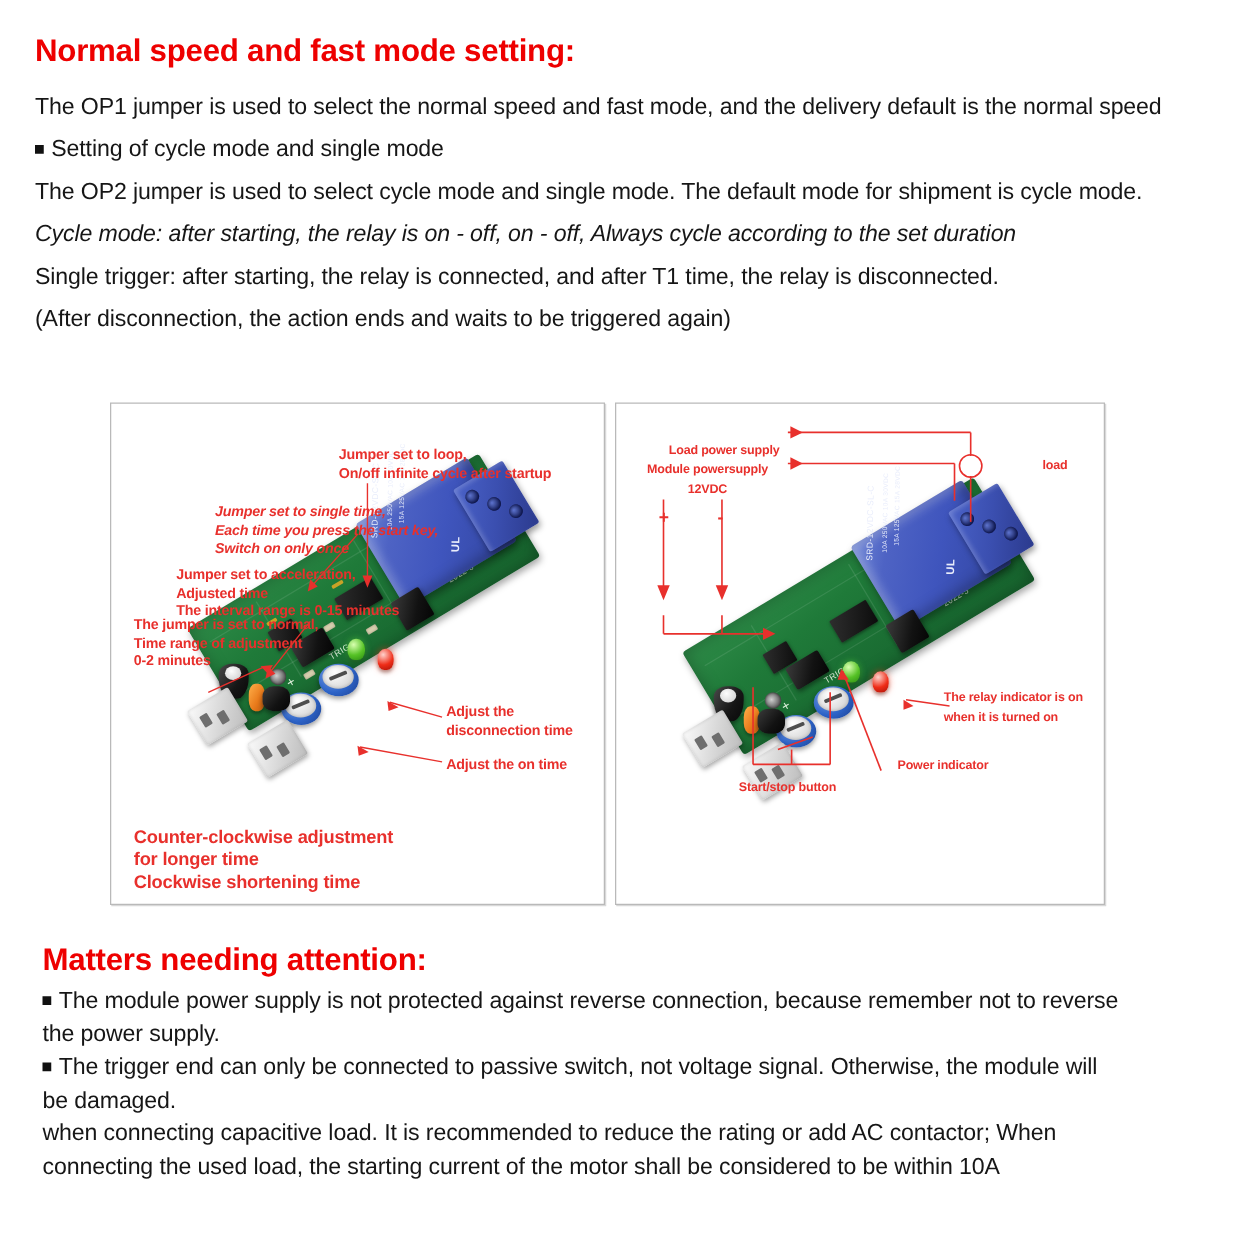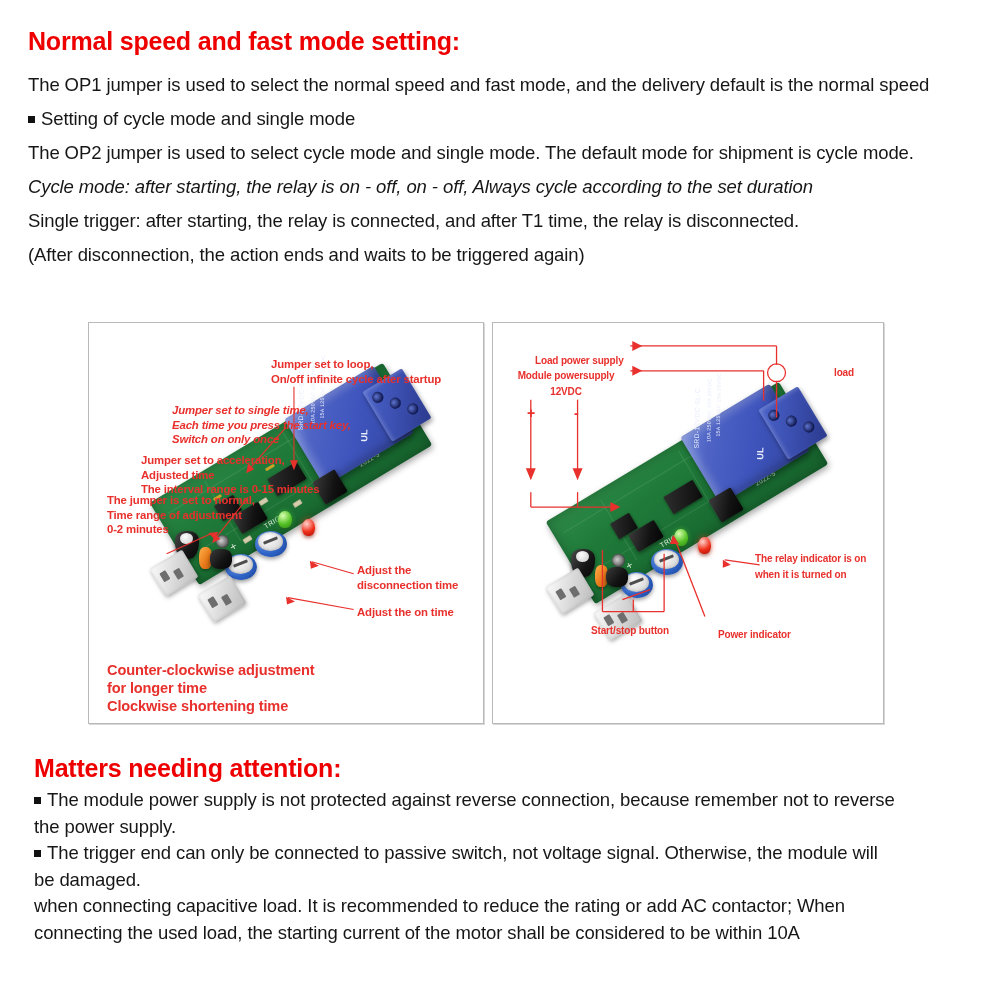--- a/index.html
+++ b/index.html
@@ -416,21 +416,21 @@
     </svg>
 
     <div class="anno med" style="left:42px; top:30px;">Load power supply</div>
     <div class="anno med" style="left:300px; top:42px;margin-left:41px;">load</div>
     <div class="anno med ctr" style="left:8px; top:45px; width:130px;">Module powersupply
 12VDC</div>
     <div class="anno med" style="left:34px; top:82px; font-size:14px;">+</div>
     <div class="anno med" style="left:81px; top:82px; font-size:14px;">-</div>
     <div class="anno med ctr" style="left:262px; top:228px; width:130px; text-align:left;">The relay indicator is on
 when it is turned on</div>
-    <div class="anno med" style="left:225px; top:304px;">Power indicator</div>
+    <div class="anno med" style="left:225px; top:282px;">Power indicator</div>
     <div class="anno med" style="left:98px; top:300px;">Start/stop button</div>
   </div>
 
   <div class="abs" style="left:34px; top:754px;">
     <div class="heading">Matters needing attention:</div>
   </div>
 
   <div class="abs" id="s2-lines" style="left:34px; top:787px;">
       <div class="body-line" style="height: 26.5px; line-height: 26.5px;"><span class="bullet-sq"></span><span>The module power supply is not protected against reverse connection, because remember not to reverse</span></div>
       <div class="body-line" style="height: 26.5px; line-height: 26.5px;"><span>the power supply.</span></div>

